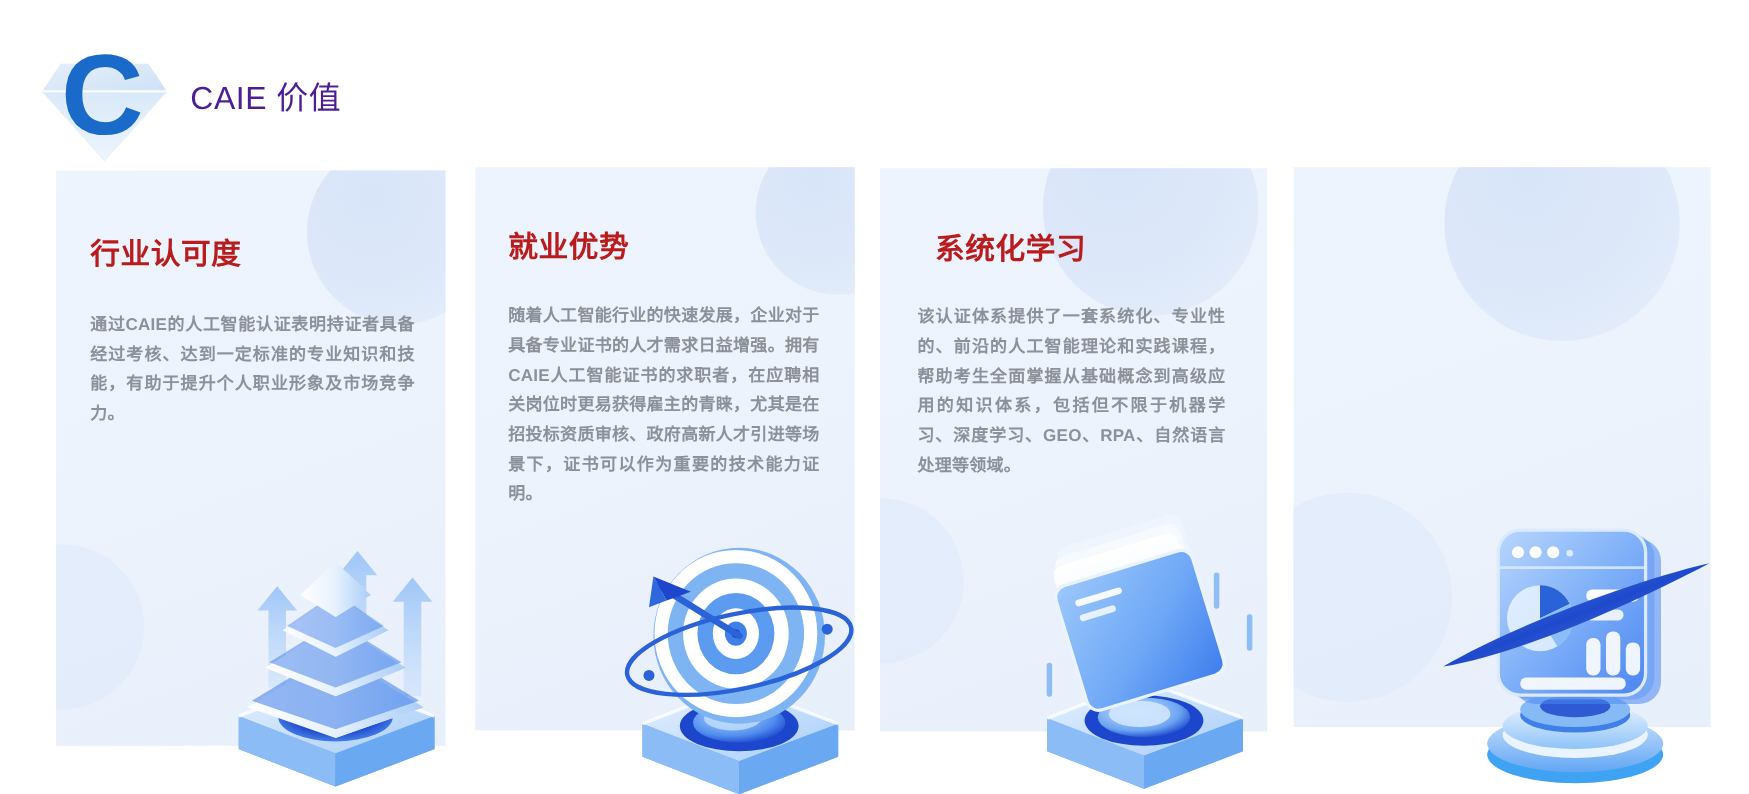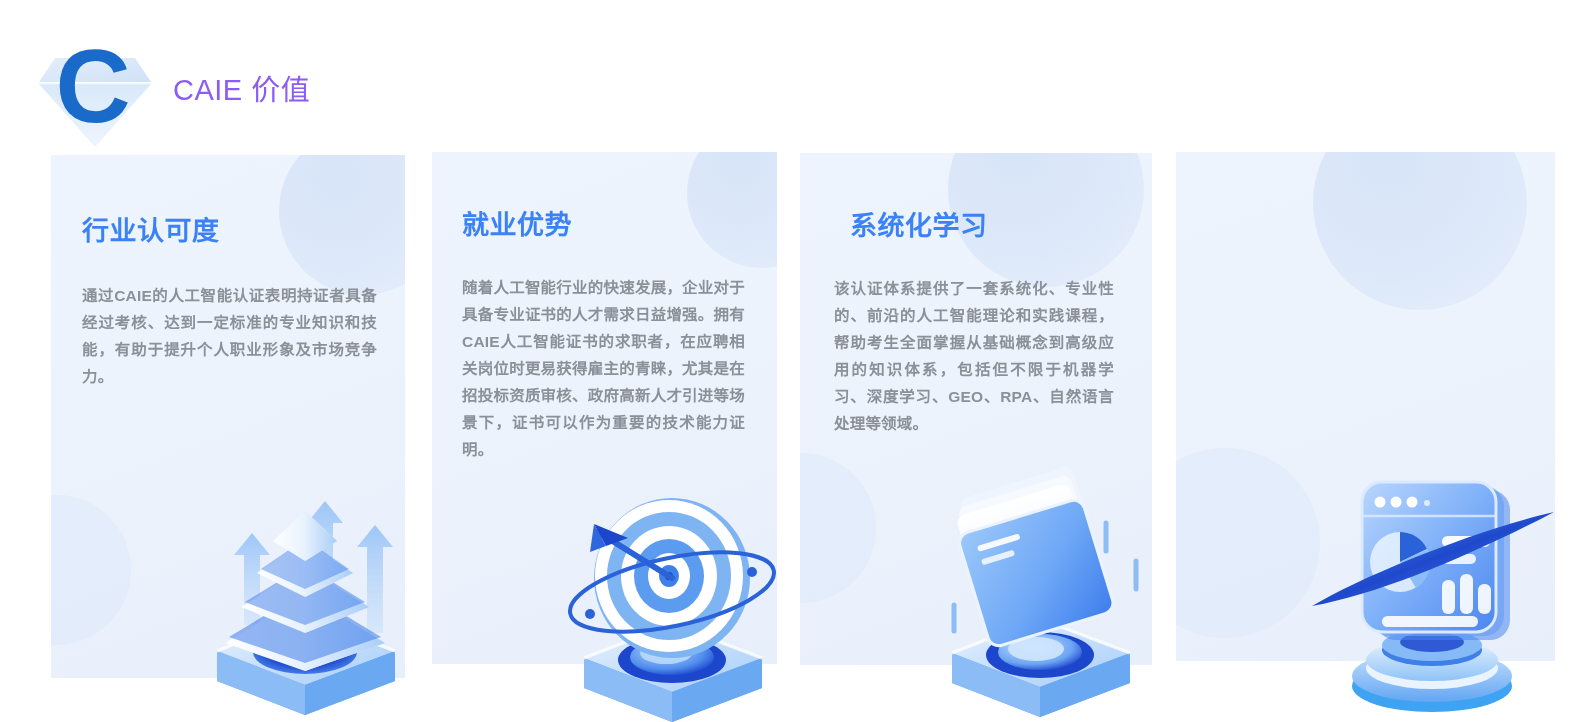--- a/index.html
+++ b/index.html
@@ -34,21 +34,21 @@
     width: 124px;
     height: 124px;
     flex: 0 0 124px;
     display: block;
   }
 
   .header-title {
     margin-left: 16px;
     font-size: 29px;
     line-height: 1.2;
-    color: #8b5cf6;
+    color: #4c1d95;
     letter-spacing: 0.5px;
     white-space: nowrap;
     font-weight: 400;
   }
 
   
   .cards {
     position: absolute;
     left: 0;
     top: 0;
@@ -83,21 +83,21 @@
     left: 0;
     top: 0;
     width: 100%;
     height: 100%;
   }
 
   .card-title {
     position: absolute;
     font-size: 27px;
     font-weight: 700;
-    color: #3b82f6;
+    color: #b91c1c;
     letter-spacing: 0.5px;
     white-space: nowrap;
     line-height: 1.2;
   }
 
   .card-text {
     position: absolute;
     font-size: 15.5px;
     line-height: 27px;
     color: #8b9099;

